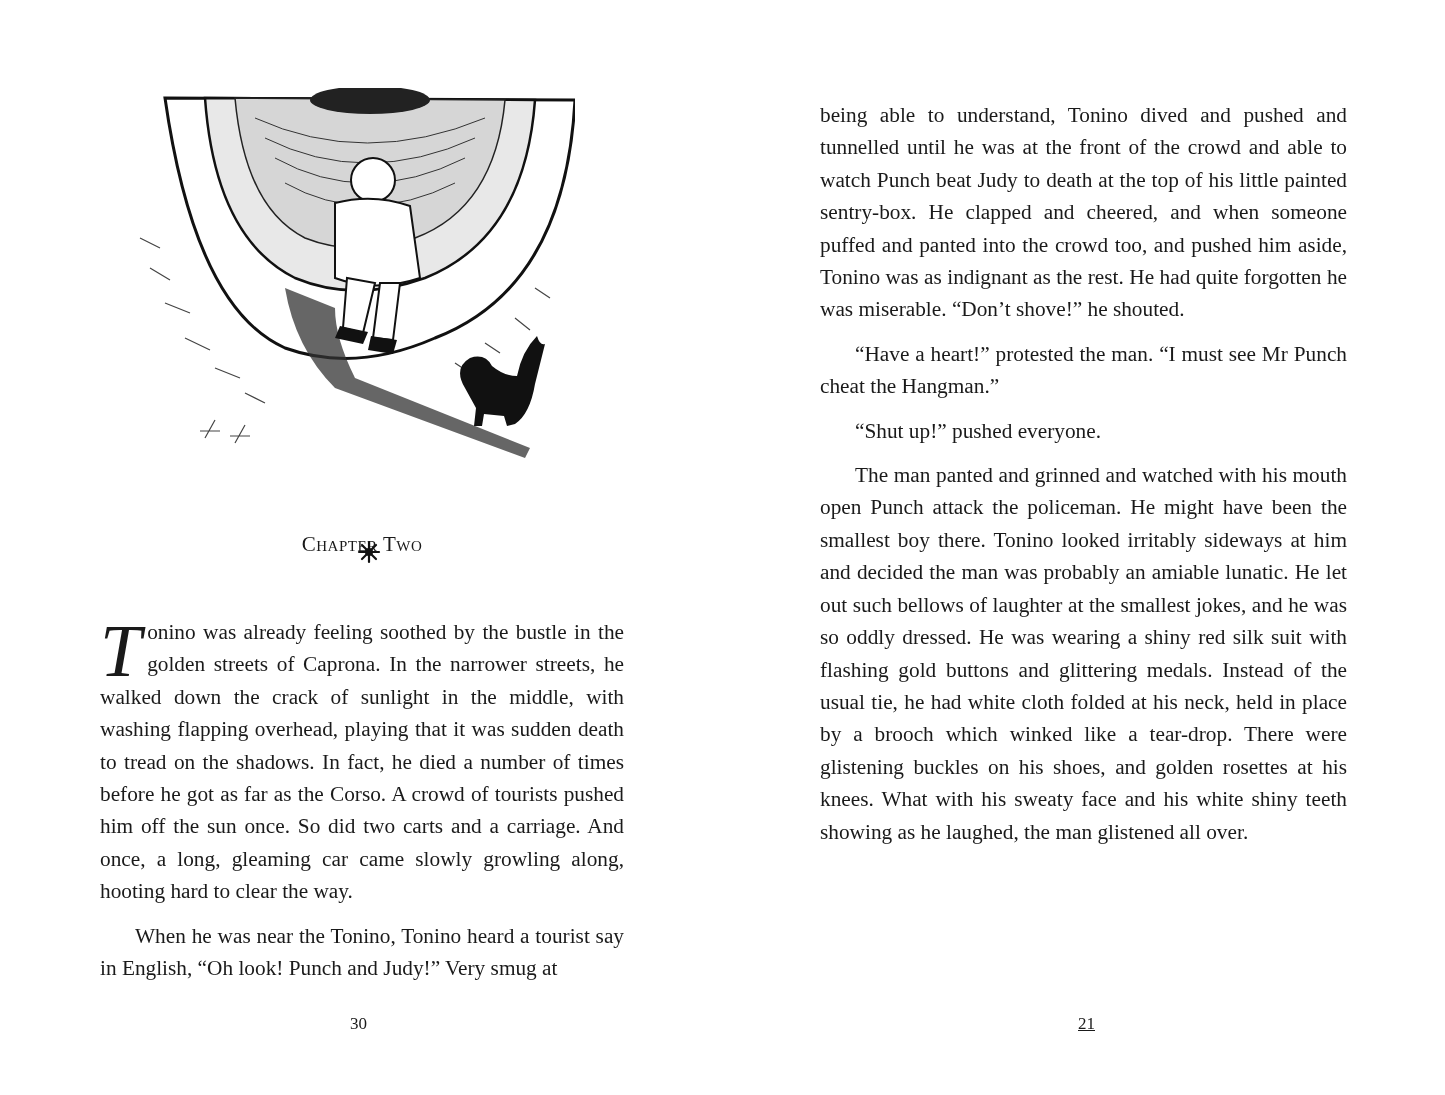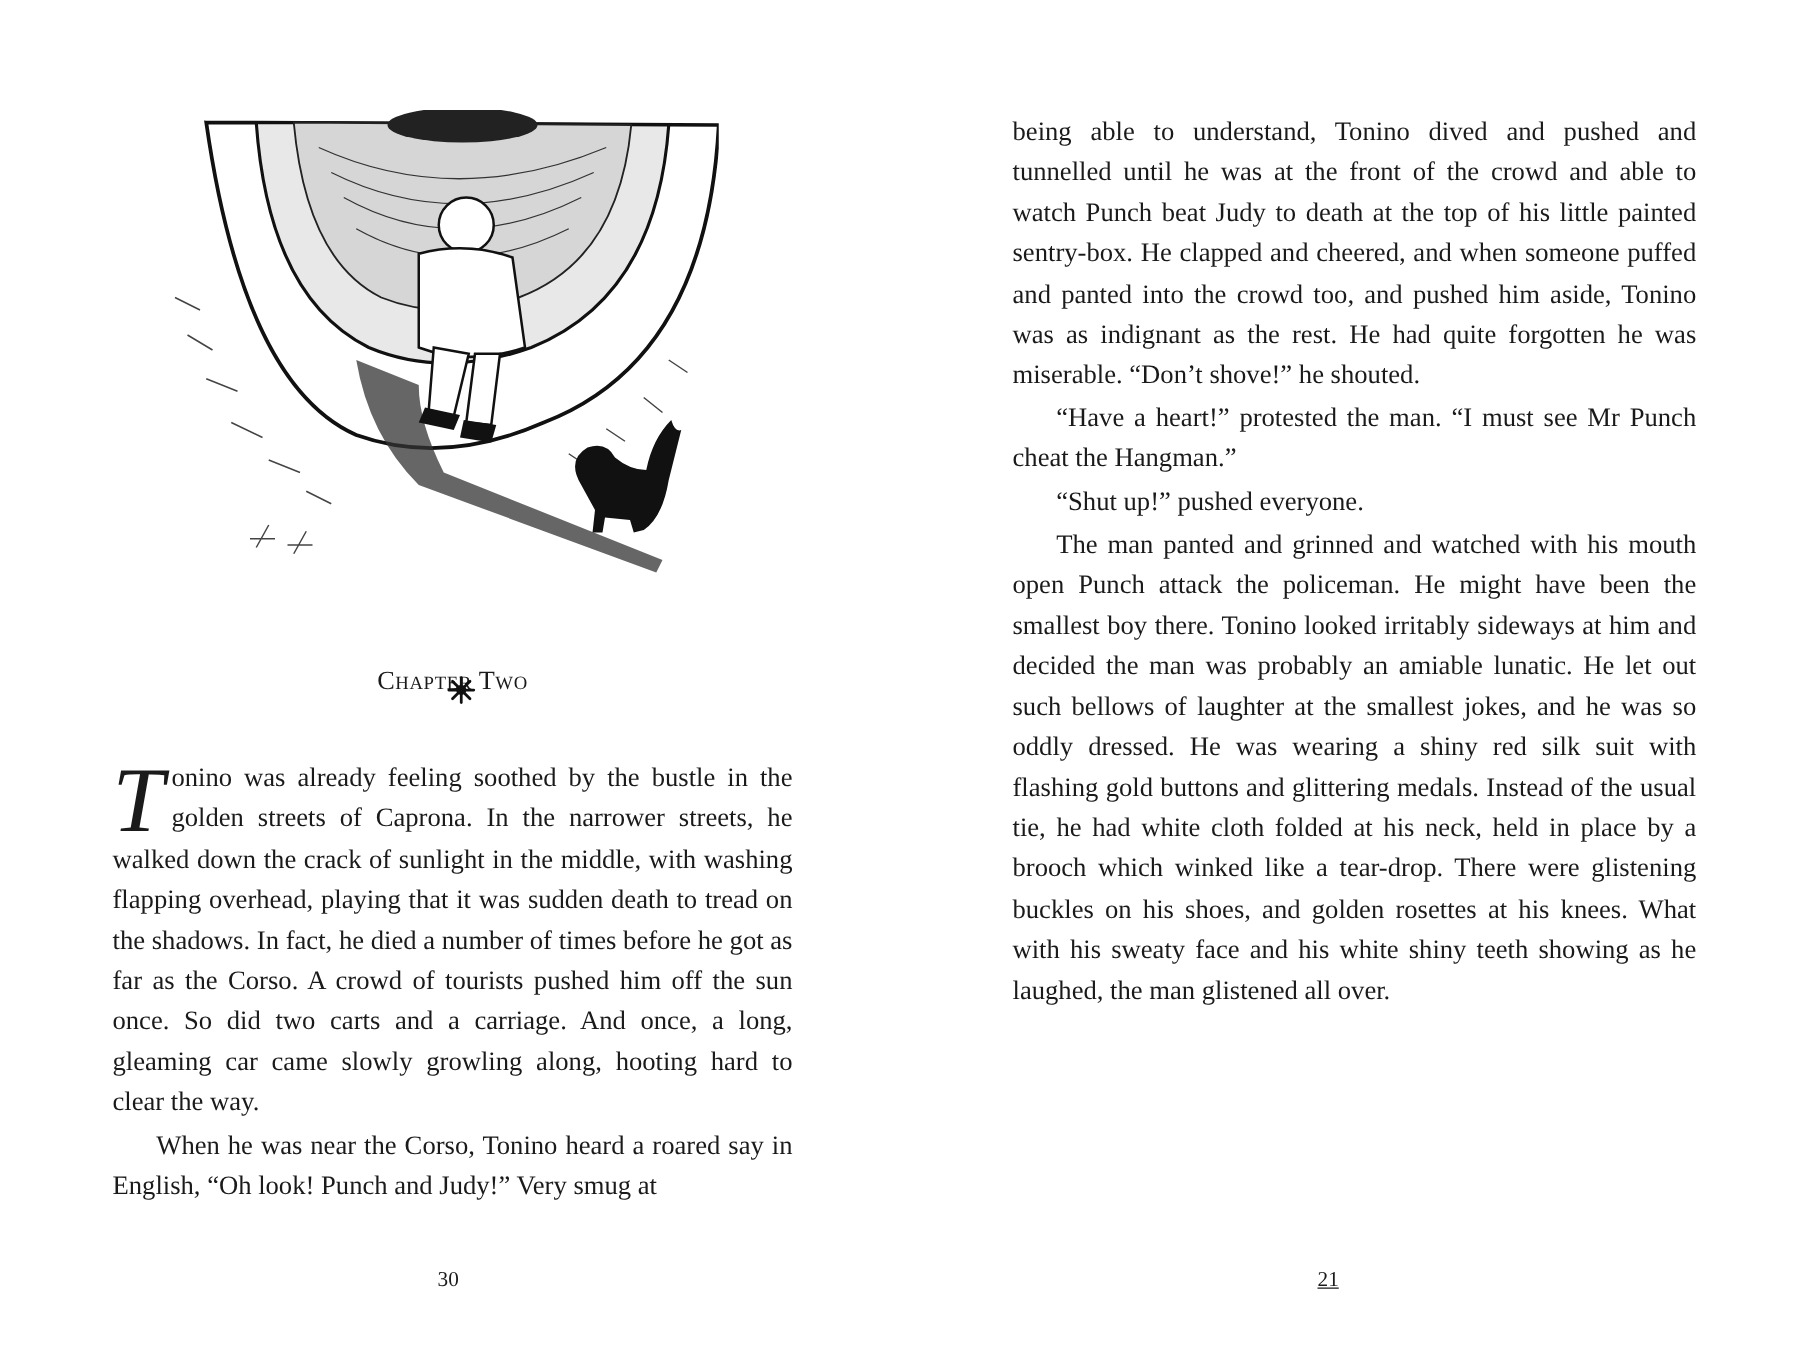--- a/index.html
+++ b/index.html
@@ -9,31 +9,31 @@
   .page-left { left:0; width:722px; }
   .page-right { left:722px; width:723px; }
 
   .illustration { position:absolute; left:135px; top:88px; width:440px; height:380px; }
 
   .chapter-title { position:absolute; left:88px; width:548px; top:498px; text-align:center;
                    font-size:21px; letter-spacing:0.5px; font-variant:small-caps;margin-top:34px; }
   .ornament { position:absolute; left:357px; top:540px; width:24px; height:24px; }
 
   .text { position:absolute; font-size:21.3px; line-height:32.4px; text-align:justify; }
-  .text p { margin:2px; text-indent:35px; }
+  .text p { margin:12px; text-indent:35px; }
   .text p.no-indent { text-indent:0; }
   .left-text { left:88px; top:604px; width:548px; }
   .right-text { left:86px; top:87px; width:551px; }
 
   .dropcap { float:left; font-size:74px; line-height:58px; font-style:italic;
              margin:6px 6px 0 0; padding:0; font-family:"Liberation Serif",serif; }
 
   .page-number { position:absolute; top:1014px; font-size:17px; }
   .page-left .page-number { left:350px; }
-  .page-right .page-number { left:332px;text-decoration:underline; }
+  .page-right .page-number { left:356px;text-decoration:underline; }
 </style>
 </head>
 <body>
 
 <div class="page page-left">
   <svg class="illustration" viewBox="0 0 440 380">
 
     <path d="M30 10 L440 12 Q430 200 300 250 Q220 285 150 260 Q60 220 30 10 Z" fill="#fff" stroke="#111" stroke-width="3"></path>
 
     <path d="M70 10 L400 12 Q390 150 290 190 Q220 215 160 190 Q80 150 70 10 Z" fill="#e8e8e8" stroke="#111" stroke-width="2.5"></path>
@@ -76,21 +76,21 @@
       <line x1="12" y1="2" x2="12" y2="22"></line>
         <line x1="2" y1="12" x2="22" y2="12"></line>
       <line x1="5" y1="5" x2="19" y2="19"></line>
         <line x1="19" y1="5" x2="5" y2="19"></line>
     </g>
     <circle cx="12" cy="12" r="4" fill="#111"></circle>
   </svg>
 
   <div class="text left-text">
     <p class="no-indent"><span class="dropcap">T</span><span>onino was already feeling soothed by the bustle in the golden streets of Caprona. In the narrower streets, he walked down the crack of sunlight in the middle, with washing flapping overhead, playing that it was sudden death to tread on the shadows. In fact, he died a number of times before he got as far as the Corso. A crowd of tourists pushed him off the sun once. So did two carts and a carriage. And once, a long, gleaming car came slowly growling along, hooting hard to clear the way.</span></p>
-    <p>When he was near the Corso, Tonino heard a roared say in English, “Oh look! Punch and Judy!” Very smug at</p>
+    <p>When he was near the Tonino, Tonino heard a tourist say in English, “Oh look! Punch and Judy!” Very smug at</p>
   </div>
 
   <div class="page-number">30</div>
 </div>
 
 <div class="page page-right">
   <div class="text right-text">
     <p class="no-indent">being able to understand, Tonino dived and pushed and tunnelled until he was at the front of the crowd and able to watch Punch beat Judy to death at the top of his little painted sentry-box. He clapped and cheered, and when someone puffed and panted into the crowd too, and pushed him aside, Tonino was as indignant as the rest. He had quite forgotten he was miserable. “Don’t shove!” he shouted.</p>
     <p>“Have a heart!” protested the man. “I must see Mr Punch cheat the Hangman.”</p>
     <p>“Shut up!” pushed everyone.</p>

